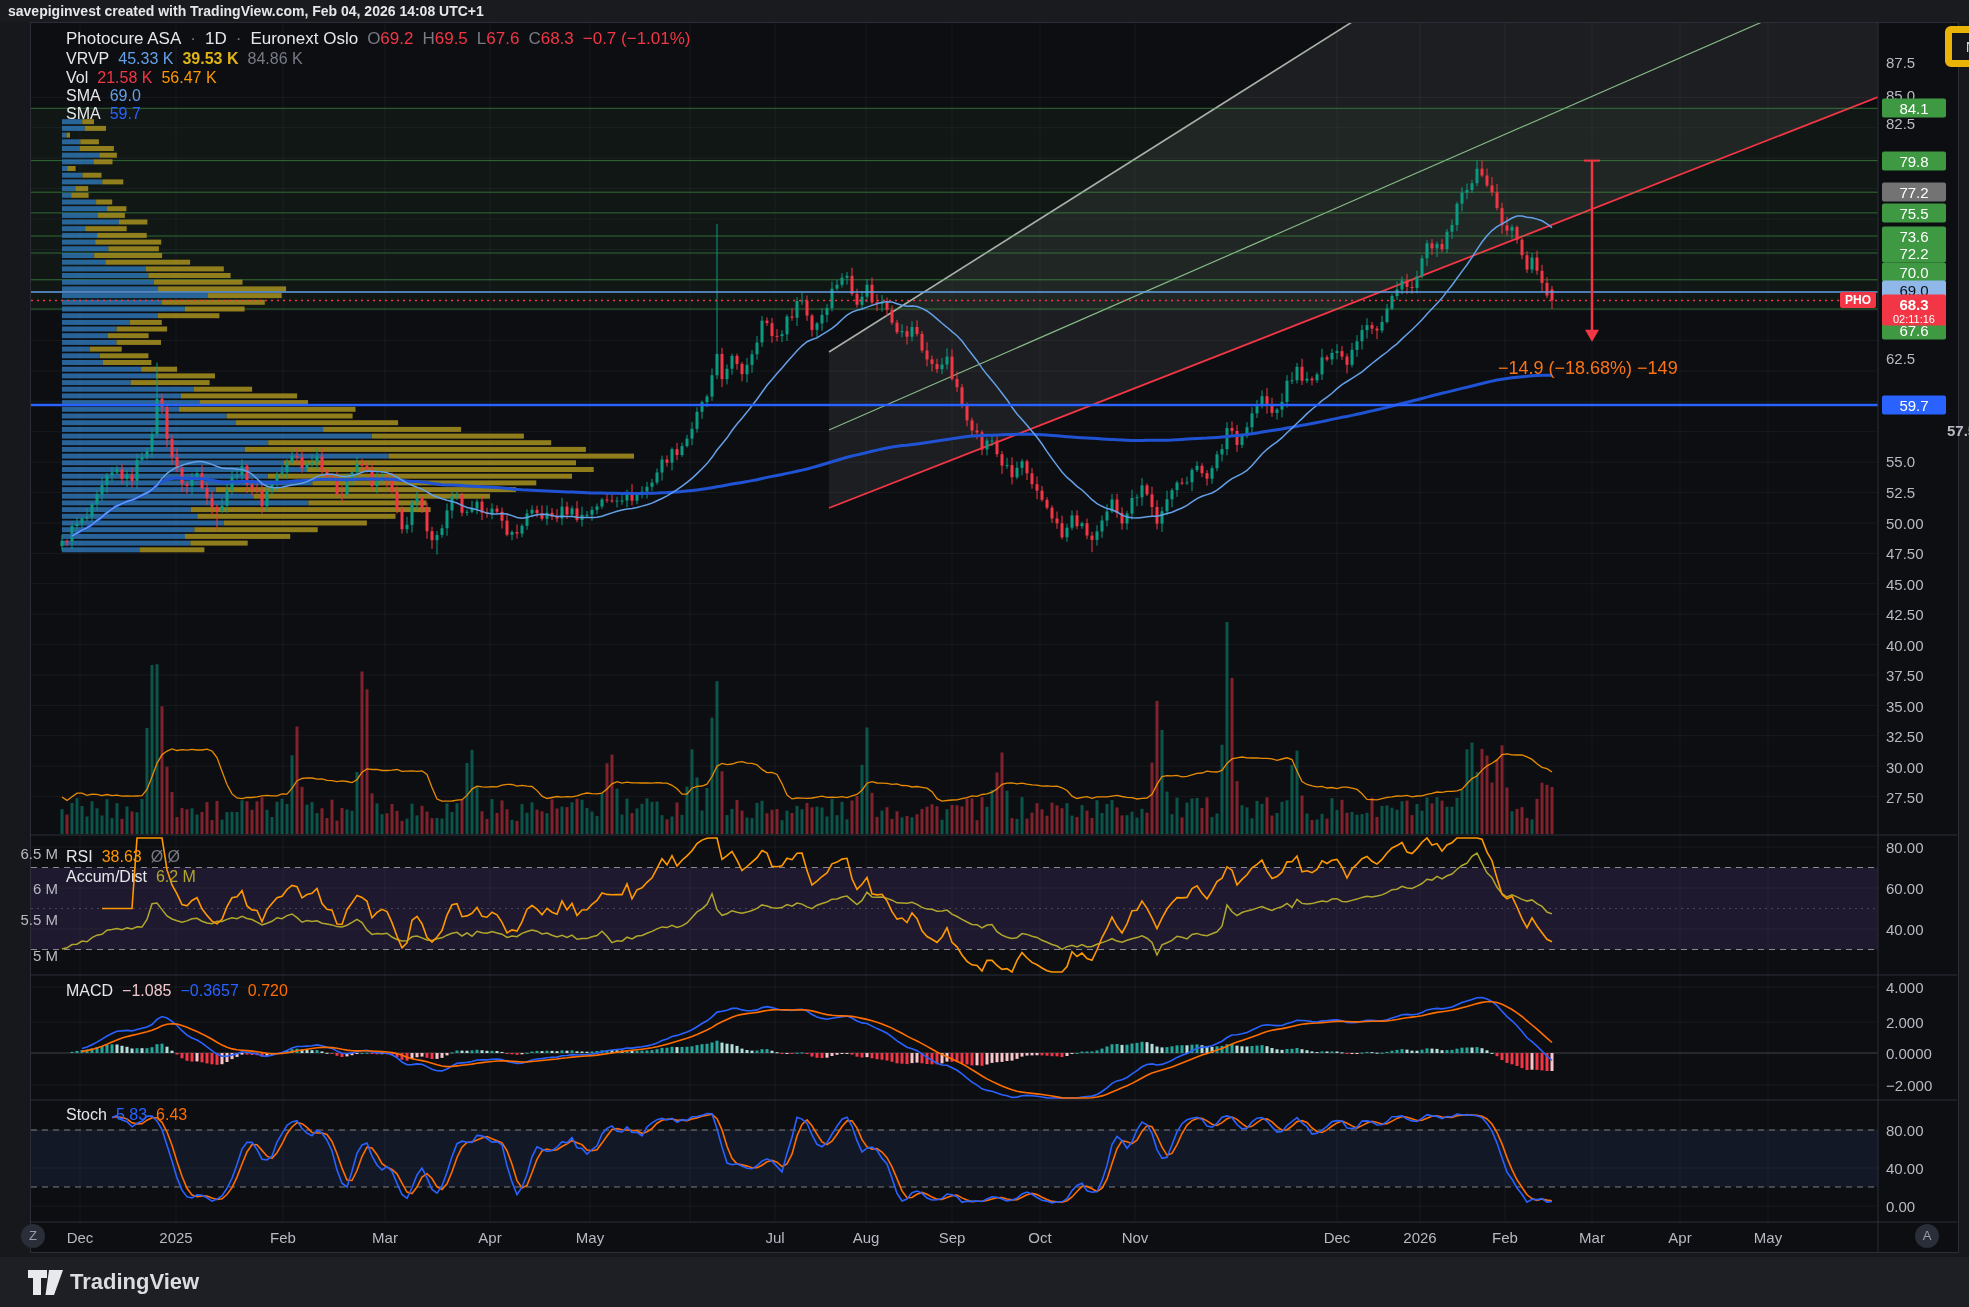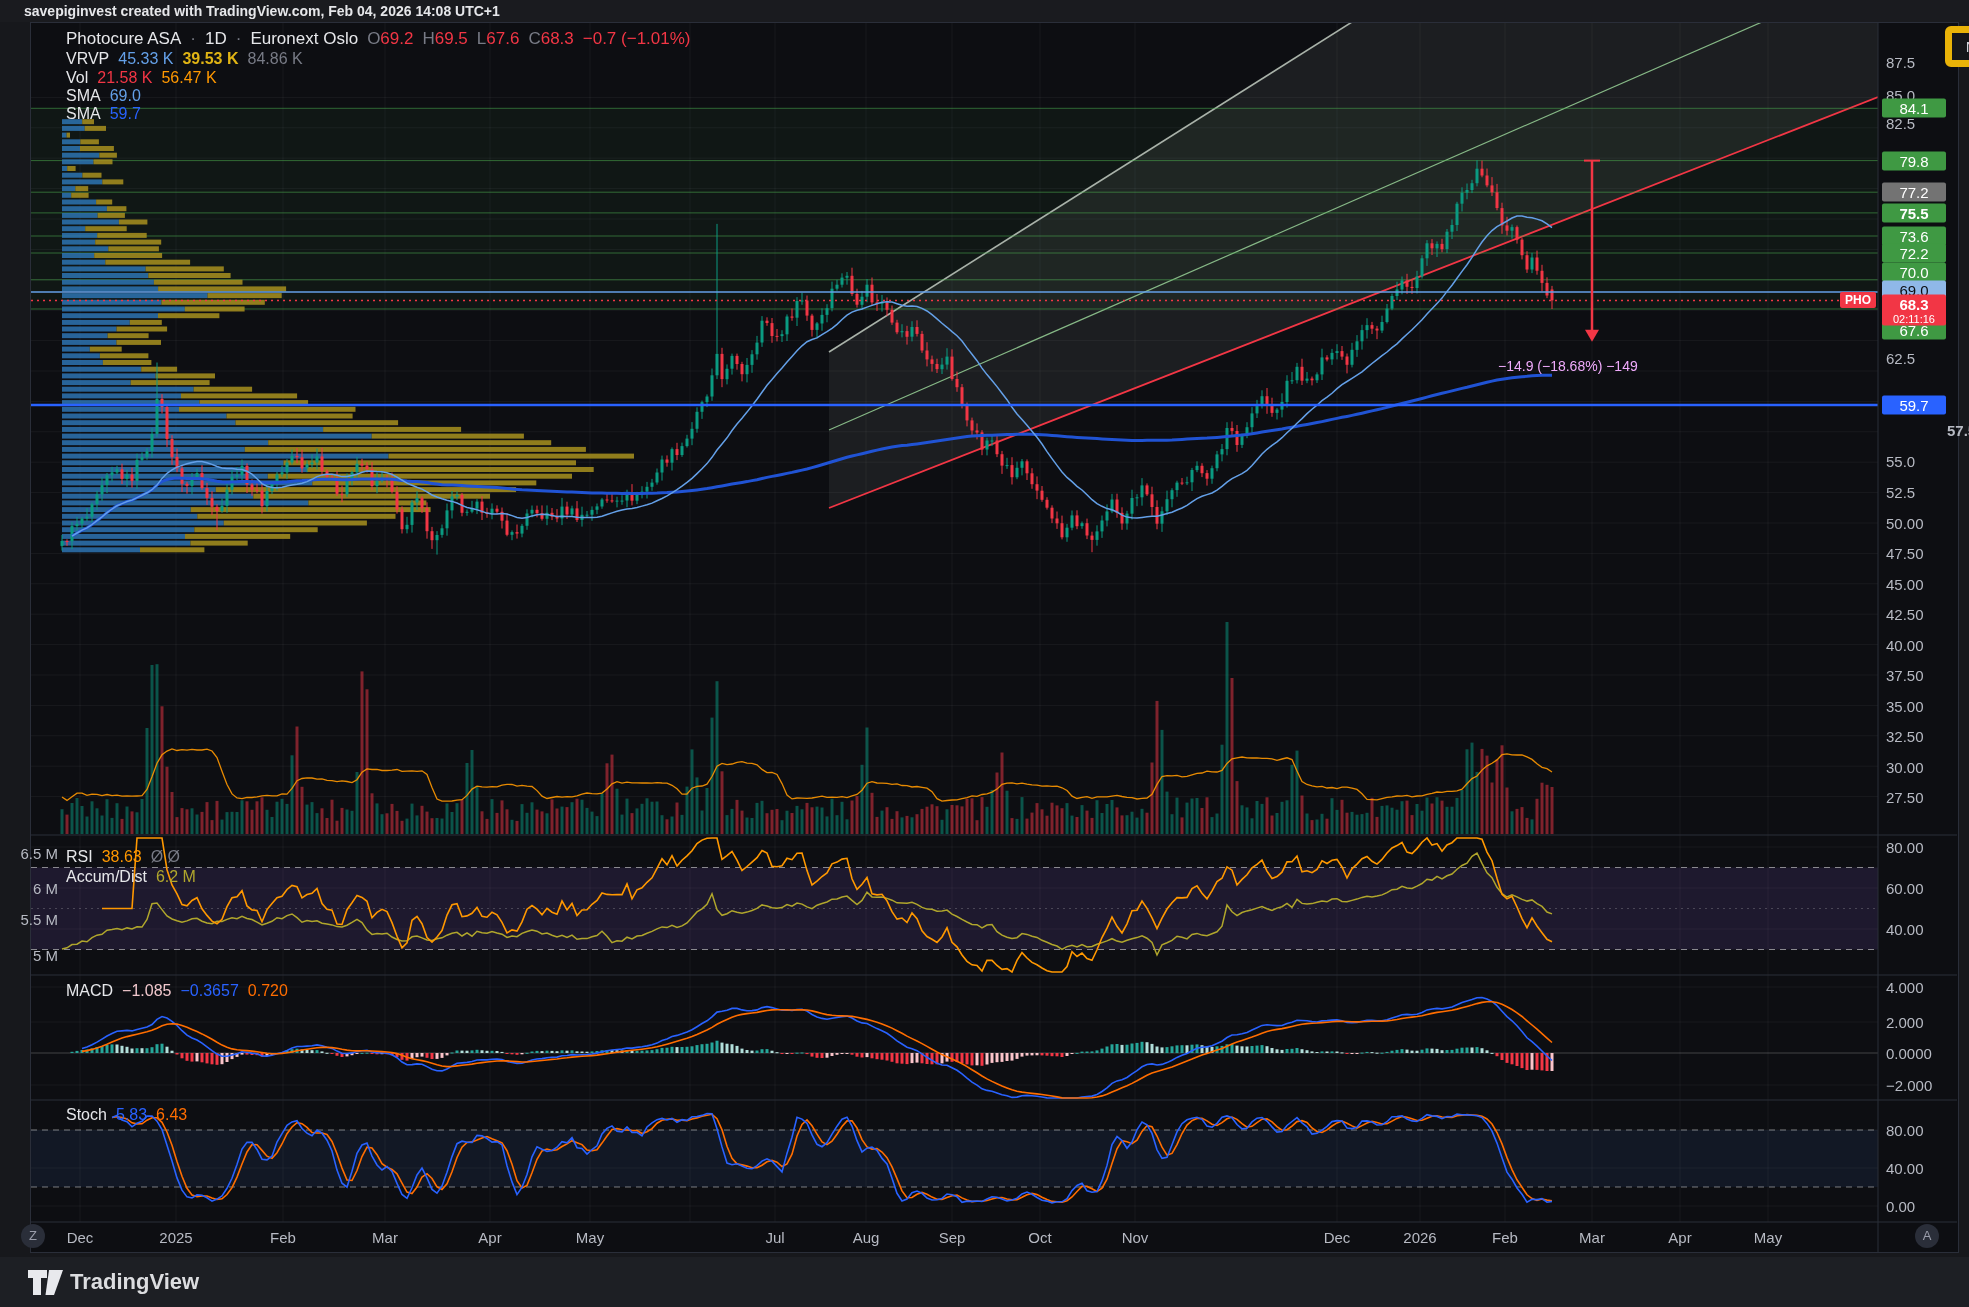--- a/index.html
+++ b/index.html
@@ -1,37 +1,37 @@
 <!DOCTYPE html>
 <html><head>
 <meta charset="utf-8">
 <style>
   html,body{margin:0;padding:0;background:#17181c;width:1969px;height:1307px;overflow:hidden;
     font-family:"Liberation Sans",sans-serif;-webkit-font-smoothing:antialiased;}
   #topstrip{position:absolute;left:0;top:0;width:1969px;height:22px;background:#1a1b1f;color:#e6e7ea;
-    font-size:14px;font-weight:bold;line-height:22px;padding-left:24px;box-sizing:border-box;}
+    font-size:14px;font-weight:bold;line-height:22px;padding-left:8px;box-sizing:border-box;}
   #chart-frame{position:absolute;left:30px;top:22px;width:1929px;height:1231px;background:#0d0e12;
     border:1px solid #2a2e39;box-sizing:border-box;}
   #chart-svg{position:absolute;left:0;top:0;pointer-events:none;}
   .lbl{position:absolute;color:#b7bac3;font-size:15px;white-space:nowrap;transform:translateY(-50%);}
   .lbl-left{transform:translate(-100%,-50%);}
   .month{position:absolute;color:#b7bac3;font-size:15px;white-space:nowrap;transform:translateX(-50%);top:1229px;}
   .badge{position:absolute;left:1882px;width:64px;transform:translateY(-50%);font-size:15px;
     text-align:center;border-radius:2px;padding:1px 0;white-space:nowrap;}
   .legend-row{position:absolute;display:flex;gap:9px;align-items:baseline;font-size:16px;color:#d1d4dc;white-space:nowrap;}
   .v-red{color:#f23645;} .v-blue{color:#2962ff;} .v-lblue{color:#64a0e8;} .v-orange{color:#ff9800;}
   .v-dorange{color:#ff6d00;} .v-yellow{color:#e0b414;} .v-olive{color:#b0a62c;} .v-gray{color:#787b86;}
   .v-white{color:#e6e7ea;} .v-pale{color:#f0c7cc;}
   #nok-btn{position:absolute;left:1945px;top:26px;width:60px;height:27px;border:7px solid #eab308;border-radius:6px;
     color:#d1d4dc;font-size:15px;font-weight:normal;text-align:center;line-height:27px;background:#15161a;}
   .circle-btn{position:absolute;width:24px;height:24px;border-radius:50%;background:#2a2e39;color:#9b9eab;
     font-size:13px;text-align:center;line-height:24px;top:1224px;}
   #pho-badge{position:absolute;left:1840px;top:292px;background:#f23645;color:#fff;font-size:12px;
     font-weight:bold;padding:1px 5px;border-radius:2px;}
-  #measure-label{position:absolute;left:1498px;top:358px;color:#f0abfc;font-size:14px;white-space:nowrap;}
+  #measure-label{position:absolute;left:1498px;top:358px;color:#f97316;font-size:18px;white-space:nowrap;}
   #footer{position:absolute;left:0;top:1257px;width:1969px;height:50px;background:#1d1f24;}
   #footer .brand{position:absolute;left:70px;top:12px;color:#dcdde0;font-size:22px;font-weight:bold;}
   #tv-mark{position:absolute;left:28px;top:13px;}
 </style>
 </head>
 <body>
 
 <div id="topstrip">
   <span>savepiginvest created with TradingView.com, Feb 04, 2026 14:08 UTC+1</span>
 </div>
@@ -1586,21 +1586,21 @@
     <div class="month" style="left: 1135px;">Nov</div>
     <div class="month" style="left: 1337px;">Dec</div>
     <div class="month" style="left: 1420px;">2026</div>
     <div class="month" style="left: 1505px;">Feb</div>
     <div class="month" style="left: 1592px;">Mar</div>
     <div class="month" style="left: 1680px;">Apr</div>
     <div class="month" style="left: 1768px;">May</div>
     <div class="badge" style="left: 1882px; top: 108px; background: rgb(63, 153, 67); color: rgb(255, 255, 255);">84.1</div>
     <div class="badge" style="left: 1882px; top: 161px; background: rgb(63, 153, 67); color: rgb(255, 255, 255);">79.8</div>
     <div class="badge" style="left: 1882px; top: 192px; background: #737373; color: rgb(255, 255, 255);">77.2</div>
-    <div class="badge" style="left: 1882px; top: 213px; background: rgb(63, 153, 67); color: rgb(255, 255, 255); font-weight: bold;">75.5</div>
+    <div class="badge" style="left: 1882px; top: 213px; background: rgb(63, 153, 67); color: rgb(255, 255, 255);">75.5</div>
     <div class="badge" style="left: 1882px; top: 236px; background: rgb(63, 153, 67); color: rgb(255, 255, 255);">73.6</div>
     <div class="badge" style="left: 1882px; top: 253px; background: rgb(63, 153, 67); color: rgb(255, 255, 255);">72.2</div>
     <div class="badge" style="left: 1882px; top: 272px; background: rgb(63, 153, 67); color: rgb(255, 255, 255);">70.0</div>
     <div class="badge" style="left: 1882px; top: 290px; background: rgb(143, 184, 232); color: rgb(13, 14, 18);">69.0</div>
     <div class="badge" style="left: 1882px; top: 330px; background: rgb(63, 153, 67); color: rgb(255, 255, 255);">67.6</div>
     <div class="badge" style="left: 1882px; top: 405px; background: rgb(41, 98, 255); color: rgb(255, 255, 255);">59.7</div>
     <div class="badge" style="background: rgb(242, 54, 69); color: rgb(255, 255, 255); top: 310px; font-weight: bold;">
       <div>68.3</div>
       <div style="font-weight:normal;font-size:11px">02:11:16</div>
     </div>

